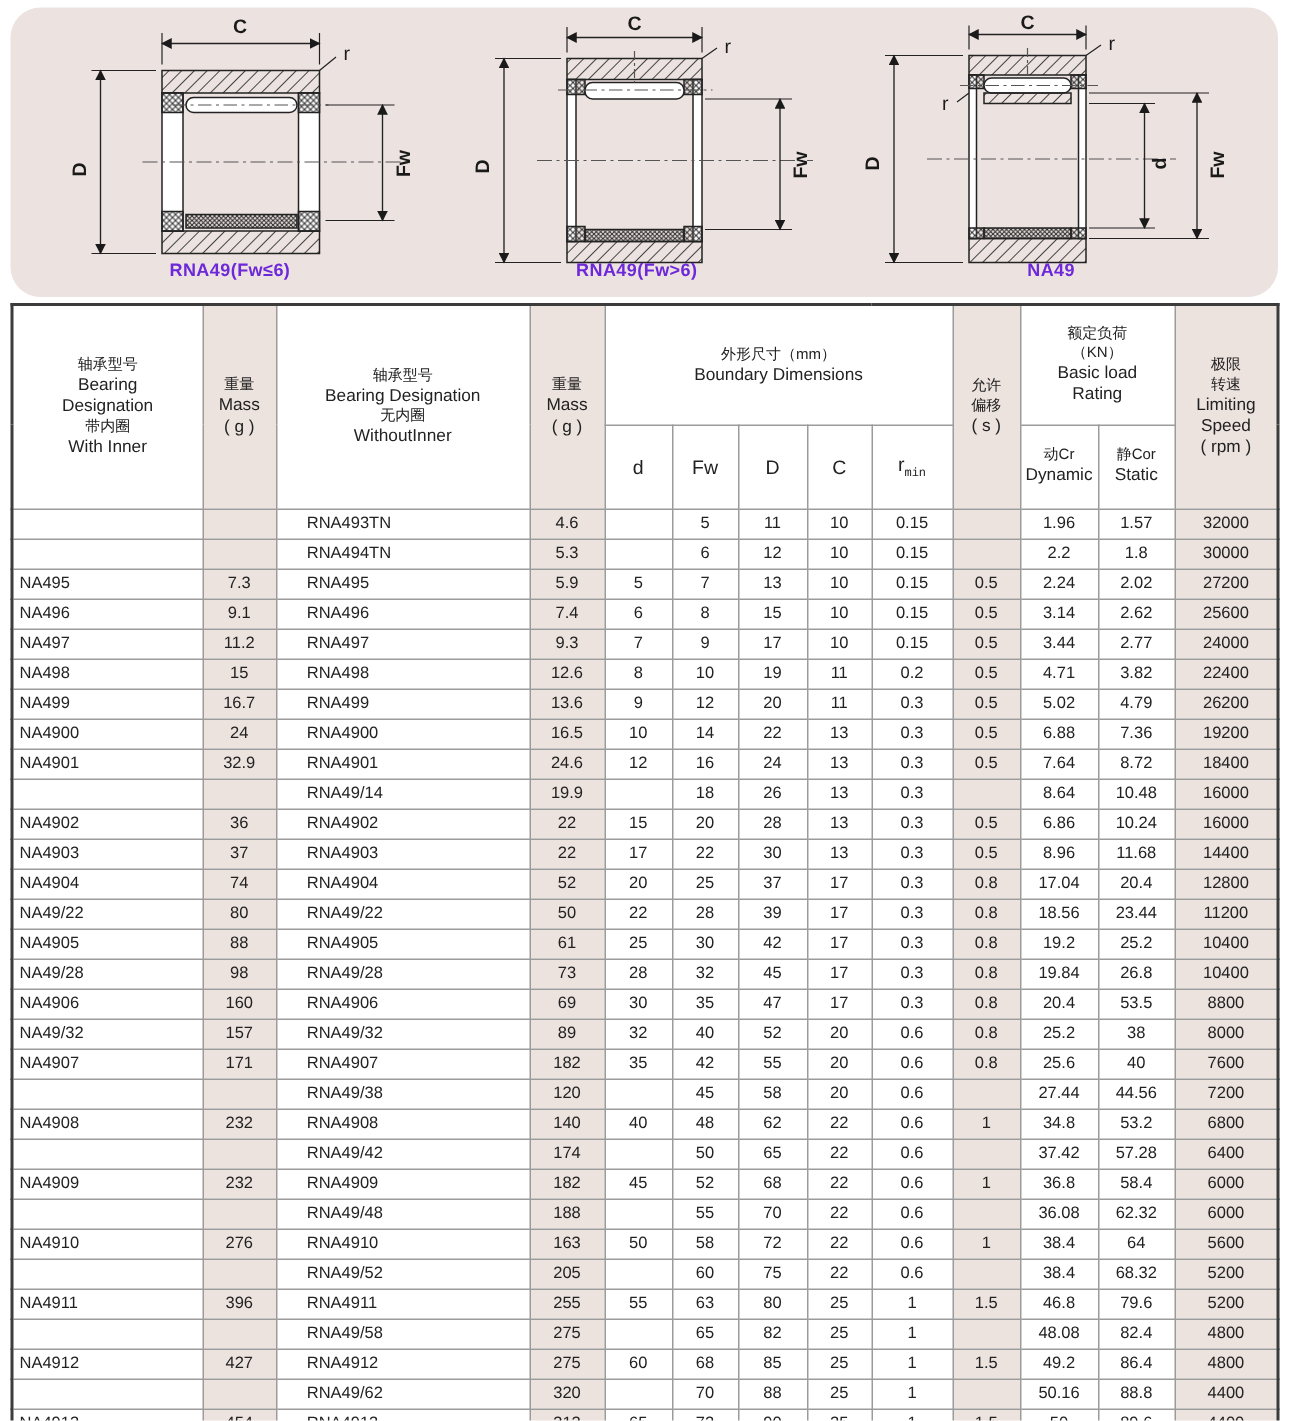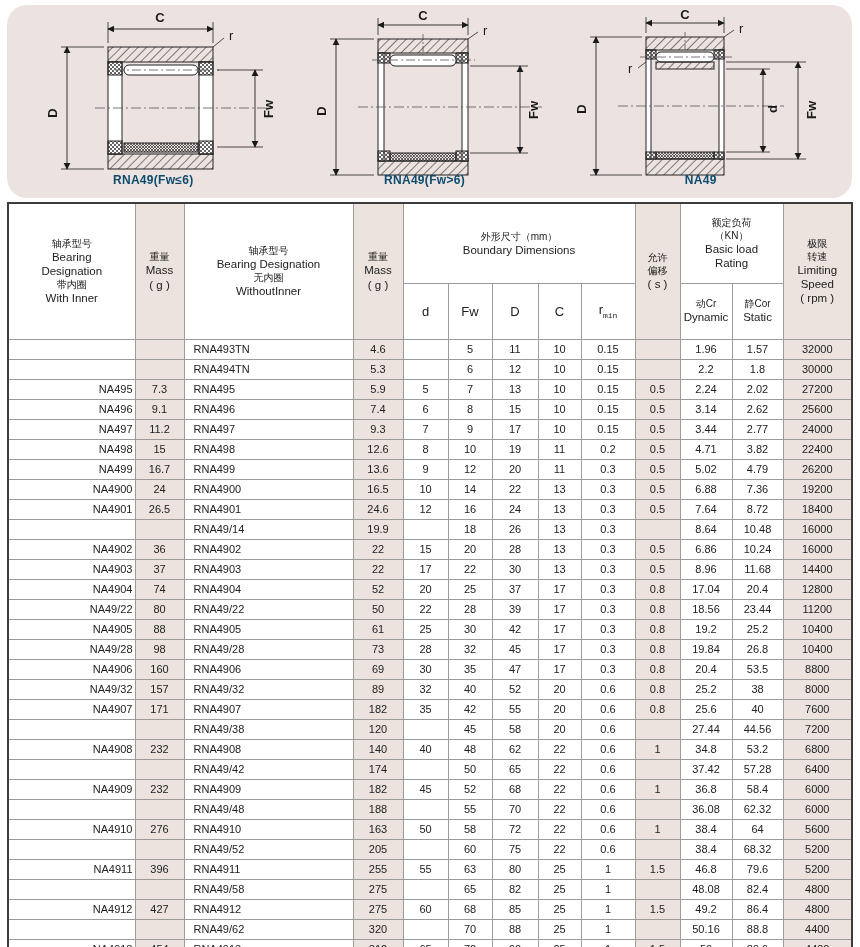--- a/index.html
+++ b/index.html
@@ -14,21 +14,21 @@
   
   .banner {
     position:absolute; left:7px; top:5px;
     width:845px; height:193px;
     background:#ece3e0;
     border-radius:20px;
     display:flex; justify-content:space-evenly; align-items:flex-start;
   }
   .diagram { display:flex; flex-direction:column; align-items:center; padding-top:4px; }
   .diagram svg { display:block; }
-  .caption { font-weight:bold; font-size:12px; color:#0c4a6e; margin-top:-8px; letter-spacing:0.3px; }
+  .caption { font-weight:bold; font-size:12px; color:#6d28d9; margin-top:-8px; letter-spacing:0.3px; }
   svg text { font-family:"Liberation Sans", sans-serif; font-size:13px; fill:#1a1a1a; }
   
   .table-wrap { position:absolute; left:7px; top:202px; width:846px; }
   table {
     width:100%; border-collapse:collapse; table-layout:fixed;
     border:2px solid #3c3c3c;
   }
   th, td {
     border:1px solid #9b9b9b;
     font-size:11px;
@@ -39,22 +39,22 @@
     font-weight:normal;
   }
   thead tr.h1 { height:80px; }
   thead tr.h2 { height:56px; }
   tbody td { height:19px; }
   .pink { background:#ece2de; }
   .zh { font-size:10px; line-height:1.3; }
   .en { font-size:11.5px; line-height:1.25; }
   .dim { font-size:13px; }
   sub { font-size:8px;font-family:Liberation Mono, monospace; }
-  td.c-l1 { text-align:right; padding-left:4px;margin-left:39px; }
-  td.c-l2 { text-align:left; padding-left:9px; }
+  td.c-l1 { text-align:left; padding-left:4px;margin-left:39px; }
+  td.c-l2 { text-align:left; padding-left:20px; }
 </style>
 </head>
 <body>
 
 <svg width="0" height="0" style="position:absolute" aria-hidden="true">
   <defs>
     <pattern id="hatch" width="6" height="6" patternUnits="userSpaceOnUse" patternTransform="rotate(45)">
       <line x1="0" y1="0" x2="0" y2="6" stroke="#3d3d3d" stroke-width="1.3"></line>
     </pattern>
     <pattern id="cross" width="4" height="4" patternUnits="userSpaceOnUse">
@@ -399,21 +399,21 @@
           <td>22</td>
           <td>13</td>
           <td>0.3</td>
           <td class="pink">0.5</td>
           <td>6.88</td>
           <td>7.36</td>
           <td class="pink">19200</td>
         </tr>
         <tr>
           <td class="c-l1">NA4901</td>
-          <td class="pink">26.5</td>
+          <td class="pink">32.9</td>
           <td class="c-l2">RNA4901</td>
           <td class="pink">24.6</td>
           <td>12</td>
           <td>16</td>
           <td>24</td>
           <td>13</td>
           <td>0.3</td>
           <td class="pink">0.5</td>
           <td>7.64</td>
           <td>8.72</td>

